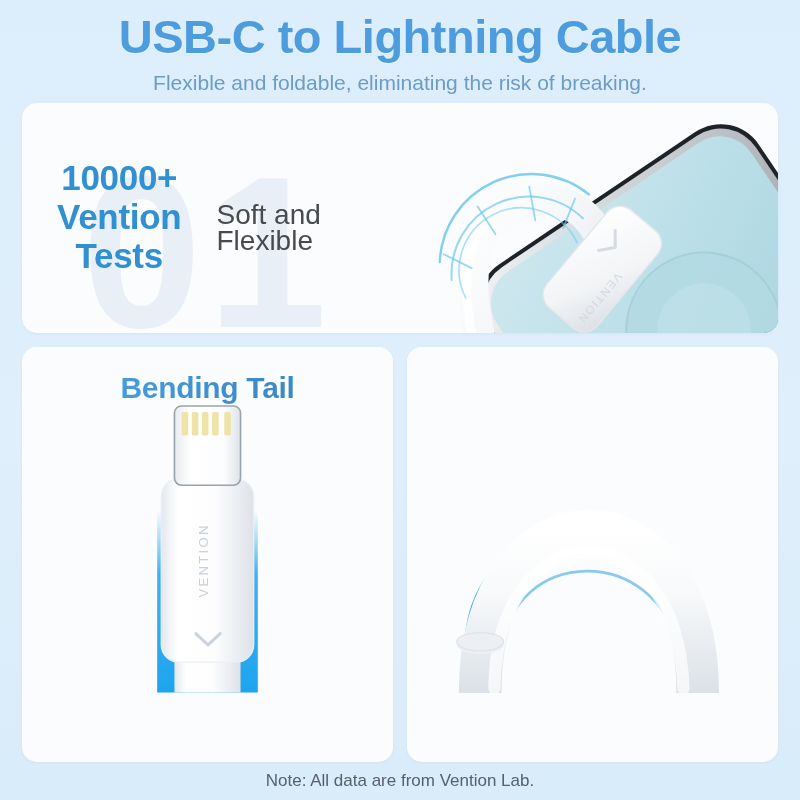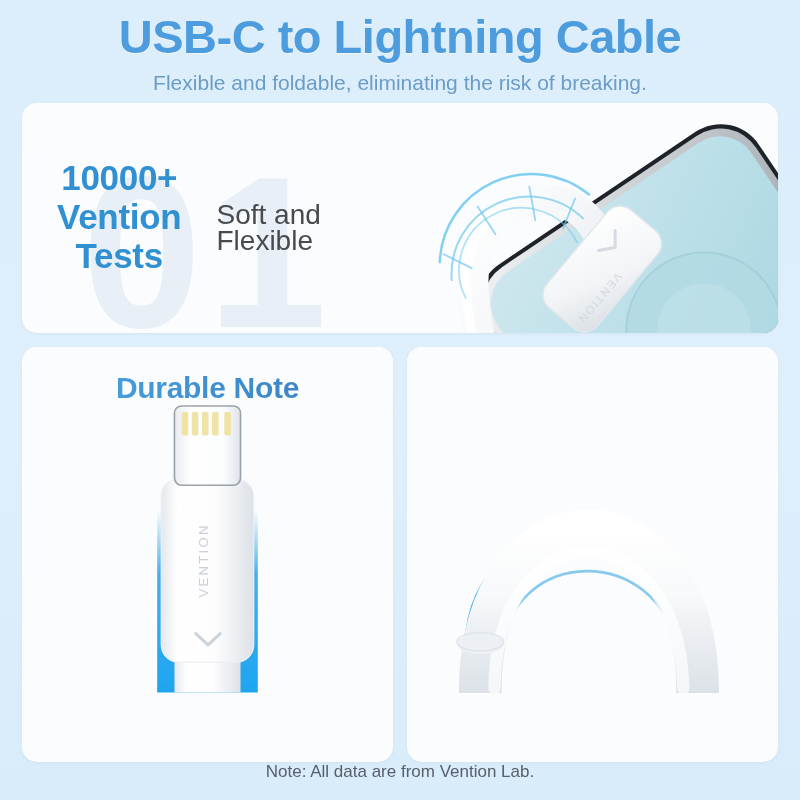--- a/index.html
+++ b/index.html
@@ -136,20 +136,21 @@
     background-clip: text;
     color: transparent;
     margin: 0;
   }
 
   
   .footer {
     flex: 0 0 auto;
     height: 38px;
     display: flex;
+    align-items: center;
     justify-content: center;
   }
   .note {
     font-size: 17px;
     color: #57606b;
     margin: 0;
     line-height: 20px;
   }
   svg { display: block; }
 </style>
@@ -243,21 +244,21 @@
             </g>
           </g>
         </svg>
       </div>
     </div>
 
     <div class="row2">
 
       <div class="card card-2">
         <div class="watermark wm-2">02</div>
-        <h2 class="card-heading">Durable Note</h2>
+        <h2 class="card-heading">Bending Tail</h2>
 
         <svg class="photo" viewBox="0 0 365 340" preserveAspectRatio="xMidYMid slice">
           <defs>
             <linearGradient id="barrelG" x1="0" y1="0" x2="1" y2="0">
               <stop offset="0%" stop-color="#e4e8ec"></stop>
               <stop offset="18%" stop-color="#ffffff"></stop>
               <stop offset="58%" stop-color="#fdfdfe"></stop>
               <stop offset="100%" stop-color="#dde2e8"></stop>
             </linearGradient>
             <linearGradient id="tipG" x1="0" y1="0" x2="1" y2="0">

